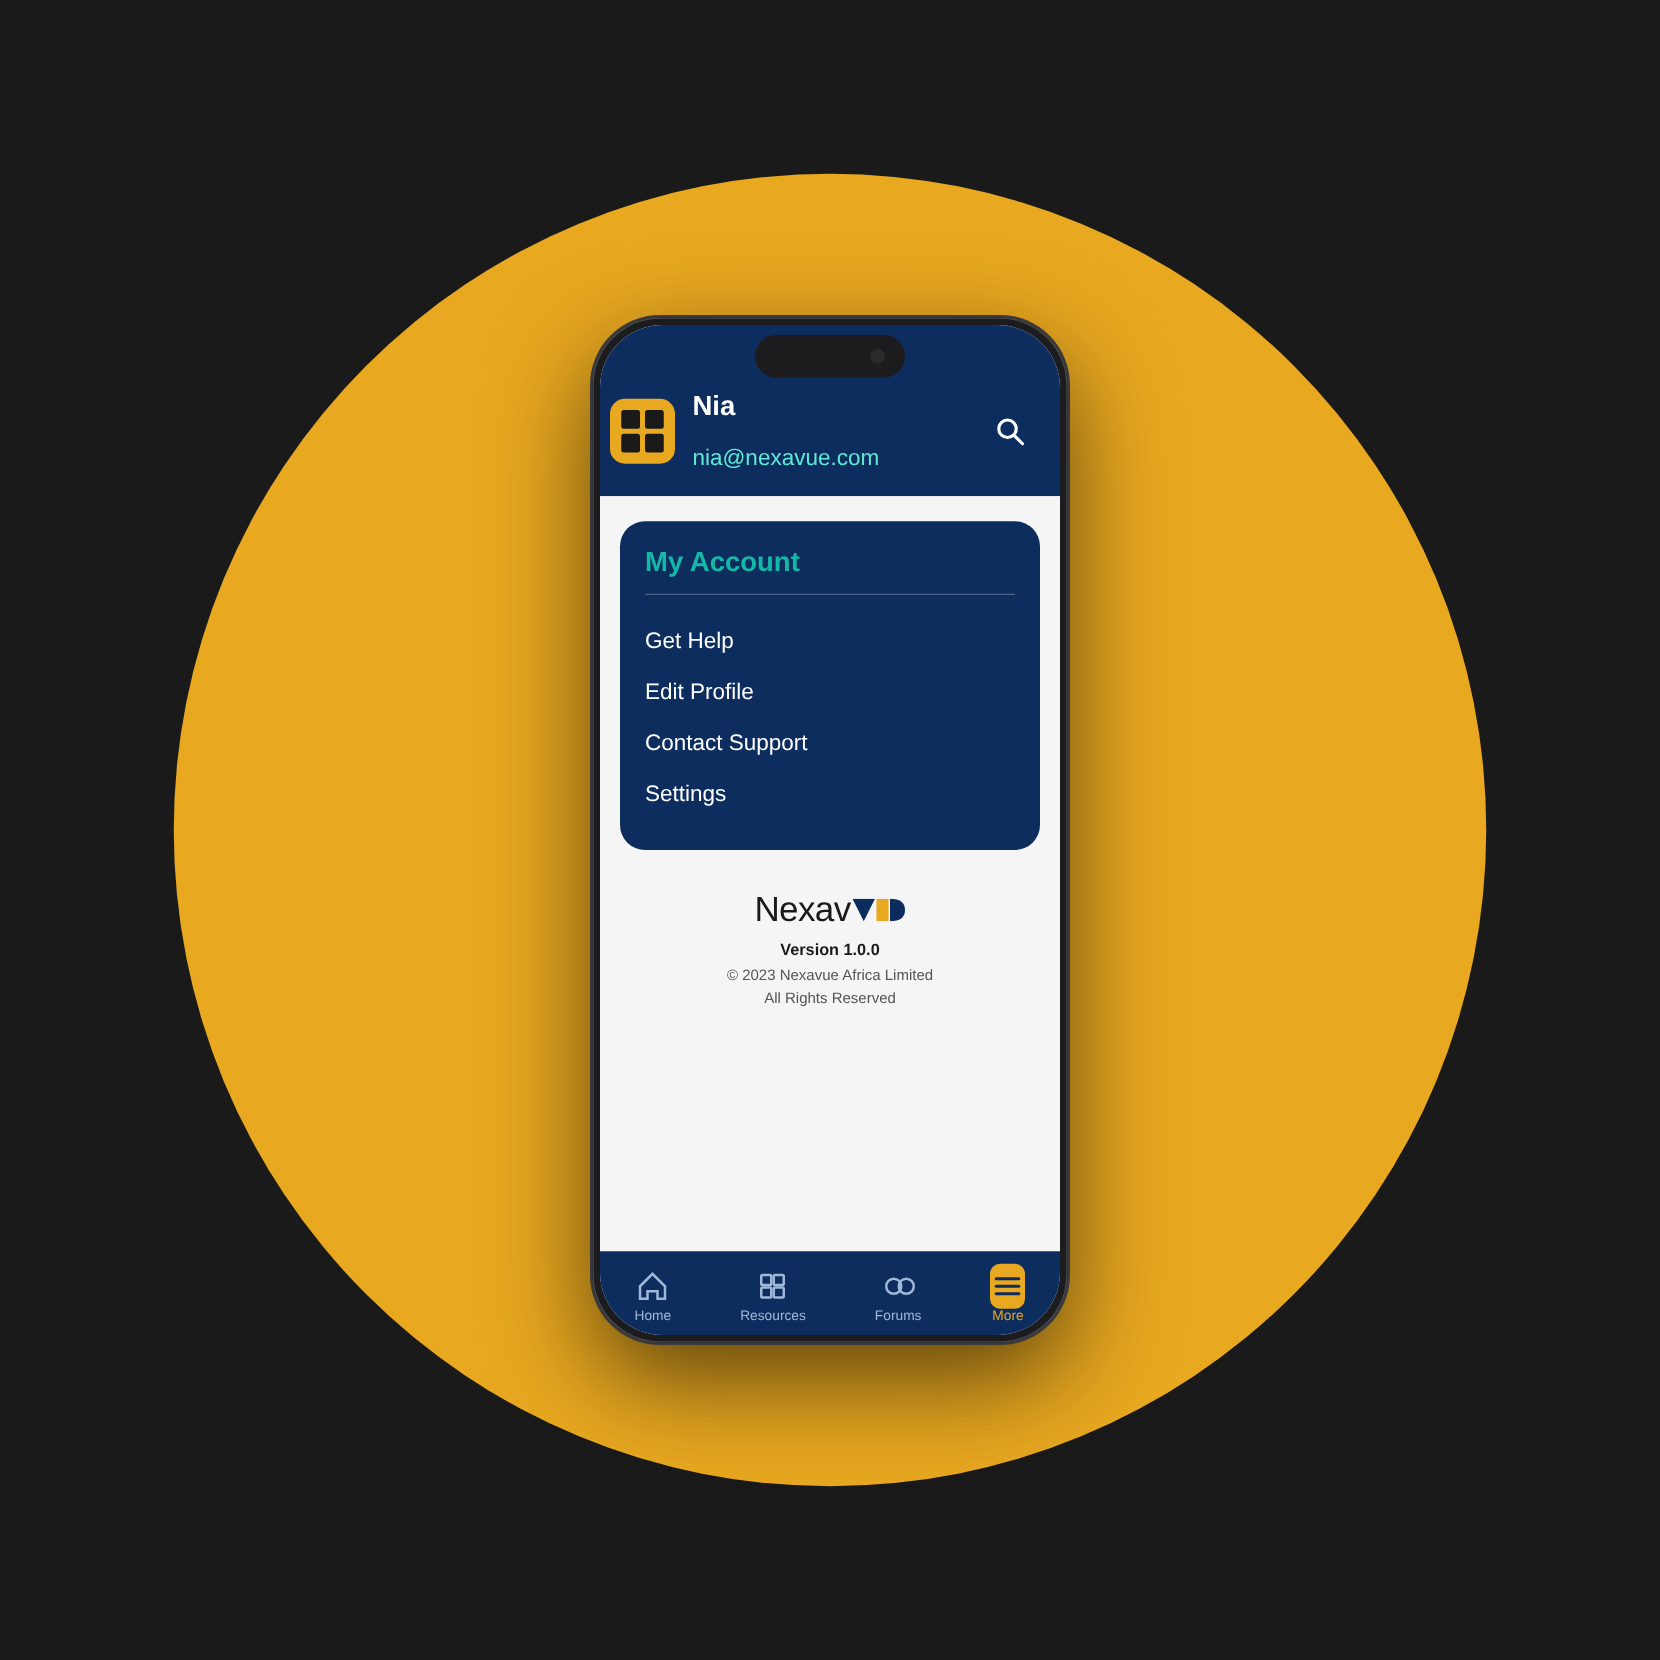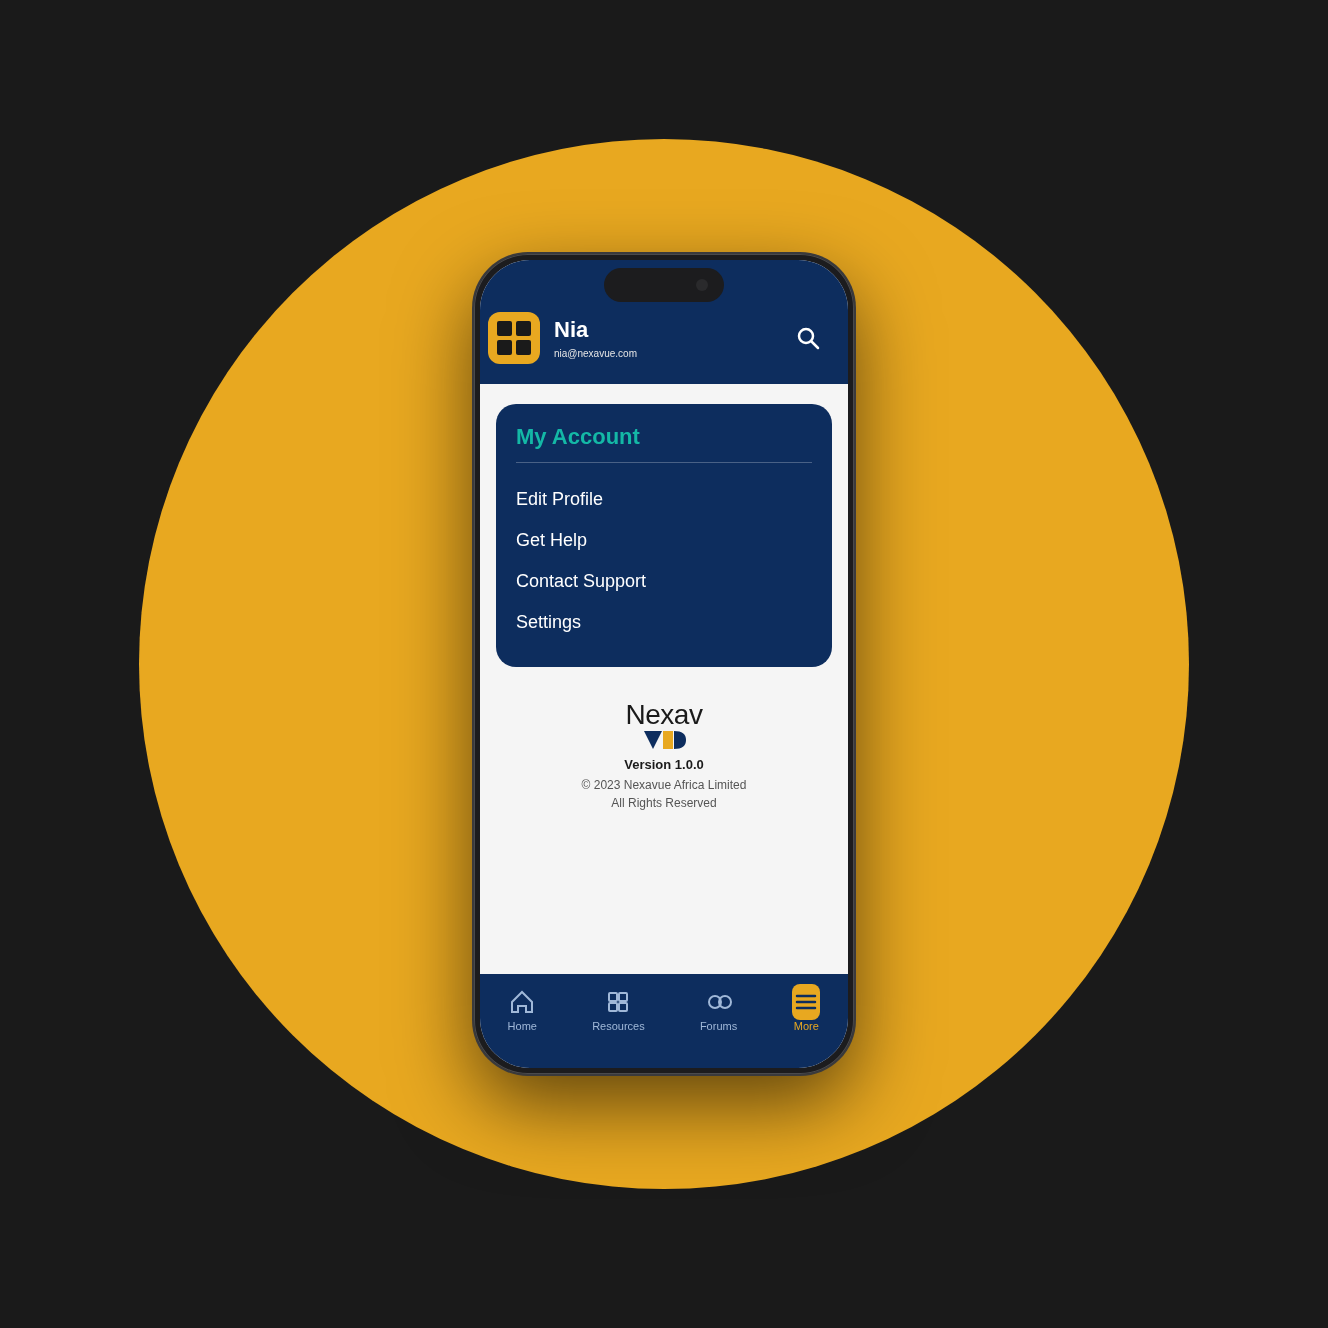--- a/index.html
+++ b/index.html
@@ -130,23 +130,23 @@
     }
 
     .user-name {
       color: #ffffff;
       font-size: 22px;
       font-weight: 700;
       line-height: 1.2;
     }
 
     .user-email {
-      color: #e5e5e5;
-      font-size: 10px;
-      margin-top: 4px;
+      color: #5eead4;
+      font-size: 18px;
+      margin-top: 18px;
     }
 
     .search-btn {
       width: 40px;
       height: 40px;
       display: flex;
       align-items: center;
       justify-content: center;
       cursor: pointer;
       background: none;
@@ -200,21 +200,20 @@
       align-items: center;
       padding: 16px 0 8px;
       gap: 4px;
     }
 
     .nexavue-logo {
       display: flex;
       align-items: center;
       gap: 0;
       margin-bottom: 4px;
-      flex-direction: column;
     }
 
     .nexavue-text {
       font-size: 28px;
       font-weight: 400;
       color: #1a1a1a;
       letter-spacing: -0.5px;
     }
 
     .logo-shapes {
@@ -236,21 +235,21 @@
       text-align: center;
       line-height: 1.5;
     }
 
     
     .bottom-nav {
       background: #0d2d5e;
       display: flex;
       align-items: center;
       justify-content: space-around;
-      padding: 10px 0 32px;
+      padding: 10px 0 5px;
       flex-shrink: 0;
     }
 
     .nav-item {
       display: flex;
       flex-direction: column;
       align-items: center;
       gap: 4px;
       cursor: pointer;
       padding: 4px 12px;
@@ -316,22 +315,22 @@
             <line x1="16.5" y1="16.5" x2="23" y2="23" stroke="white" stroke-width="2.5" stroke-linecap="round"></line>
           </svg>
         </button>
       </div>
 
       <div class="main-content">
 
         <div class="account-card">
           <div class="account-title">My Account</div>
           <div class="divider"></div>
+          <a class="menu-item">Get Help</a>
           <a class="menu-item">Edit Profile</a>
-          <a class="menu-item">Get Help</a>
           <a class="menu-item">Contact Support</a>
           <a class="menu-item">Settings</a>
         </div>
 
         <div class="branding">
           <div class="nexavue-logo">
             <span class="nexavue-text">Nexav</span>
             <span class="logo-shapes">
 
               <svg width="18" height="18" viewBox="0 0 18 18">

